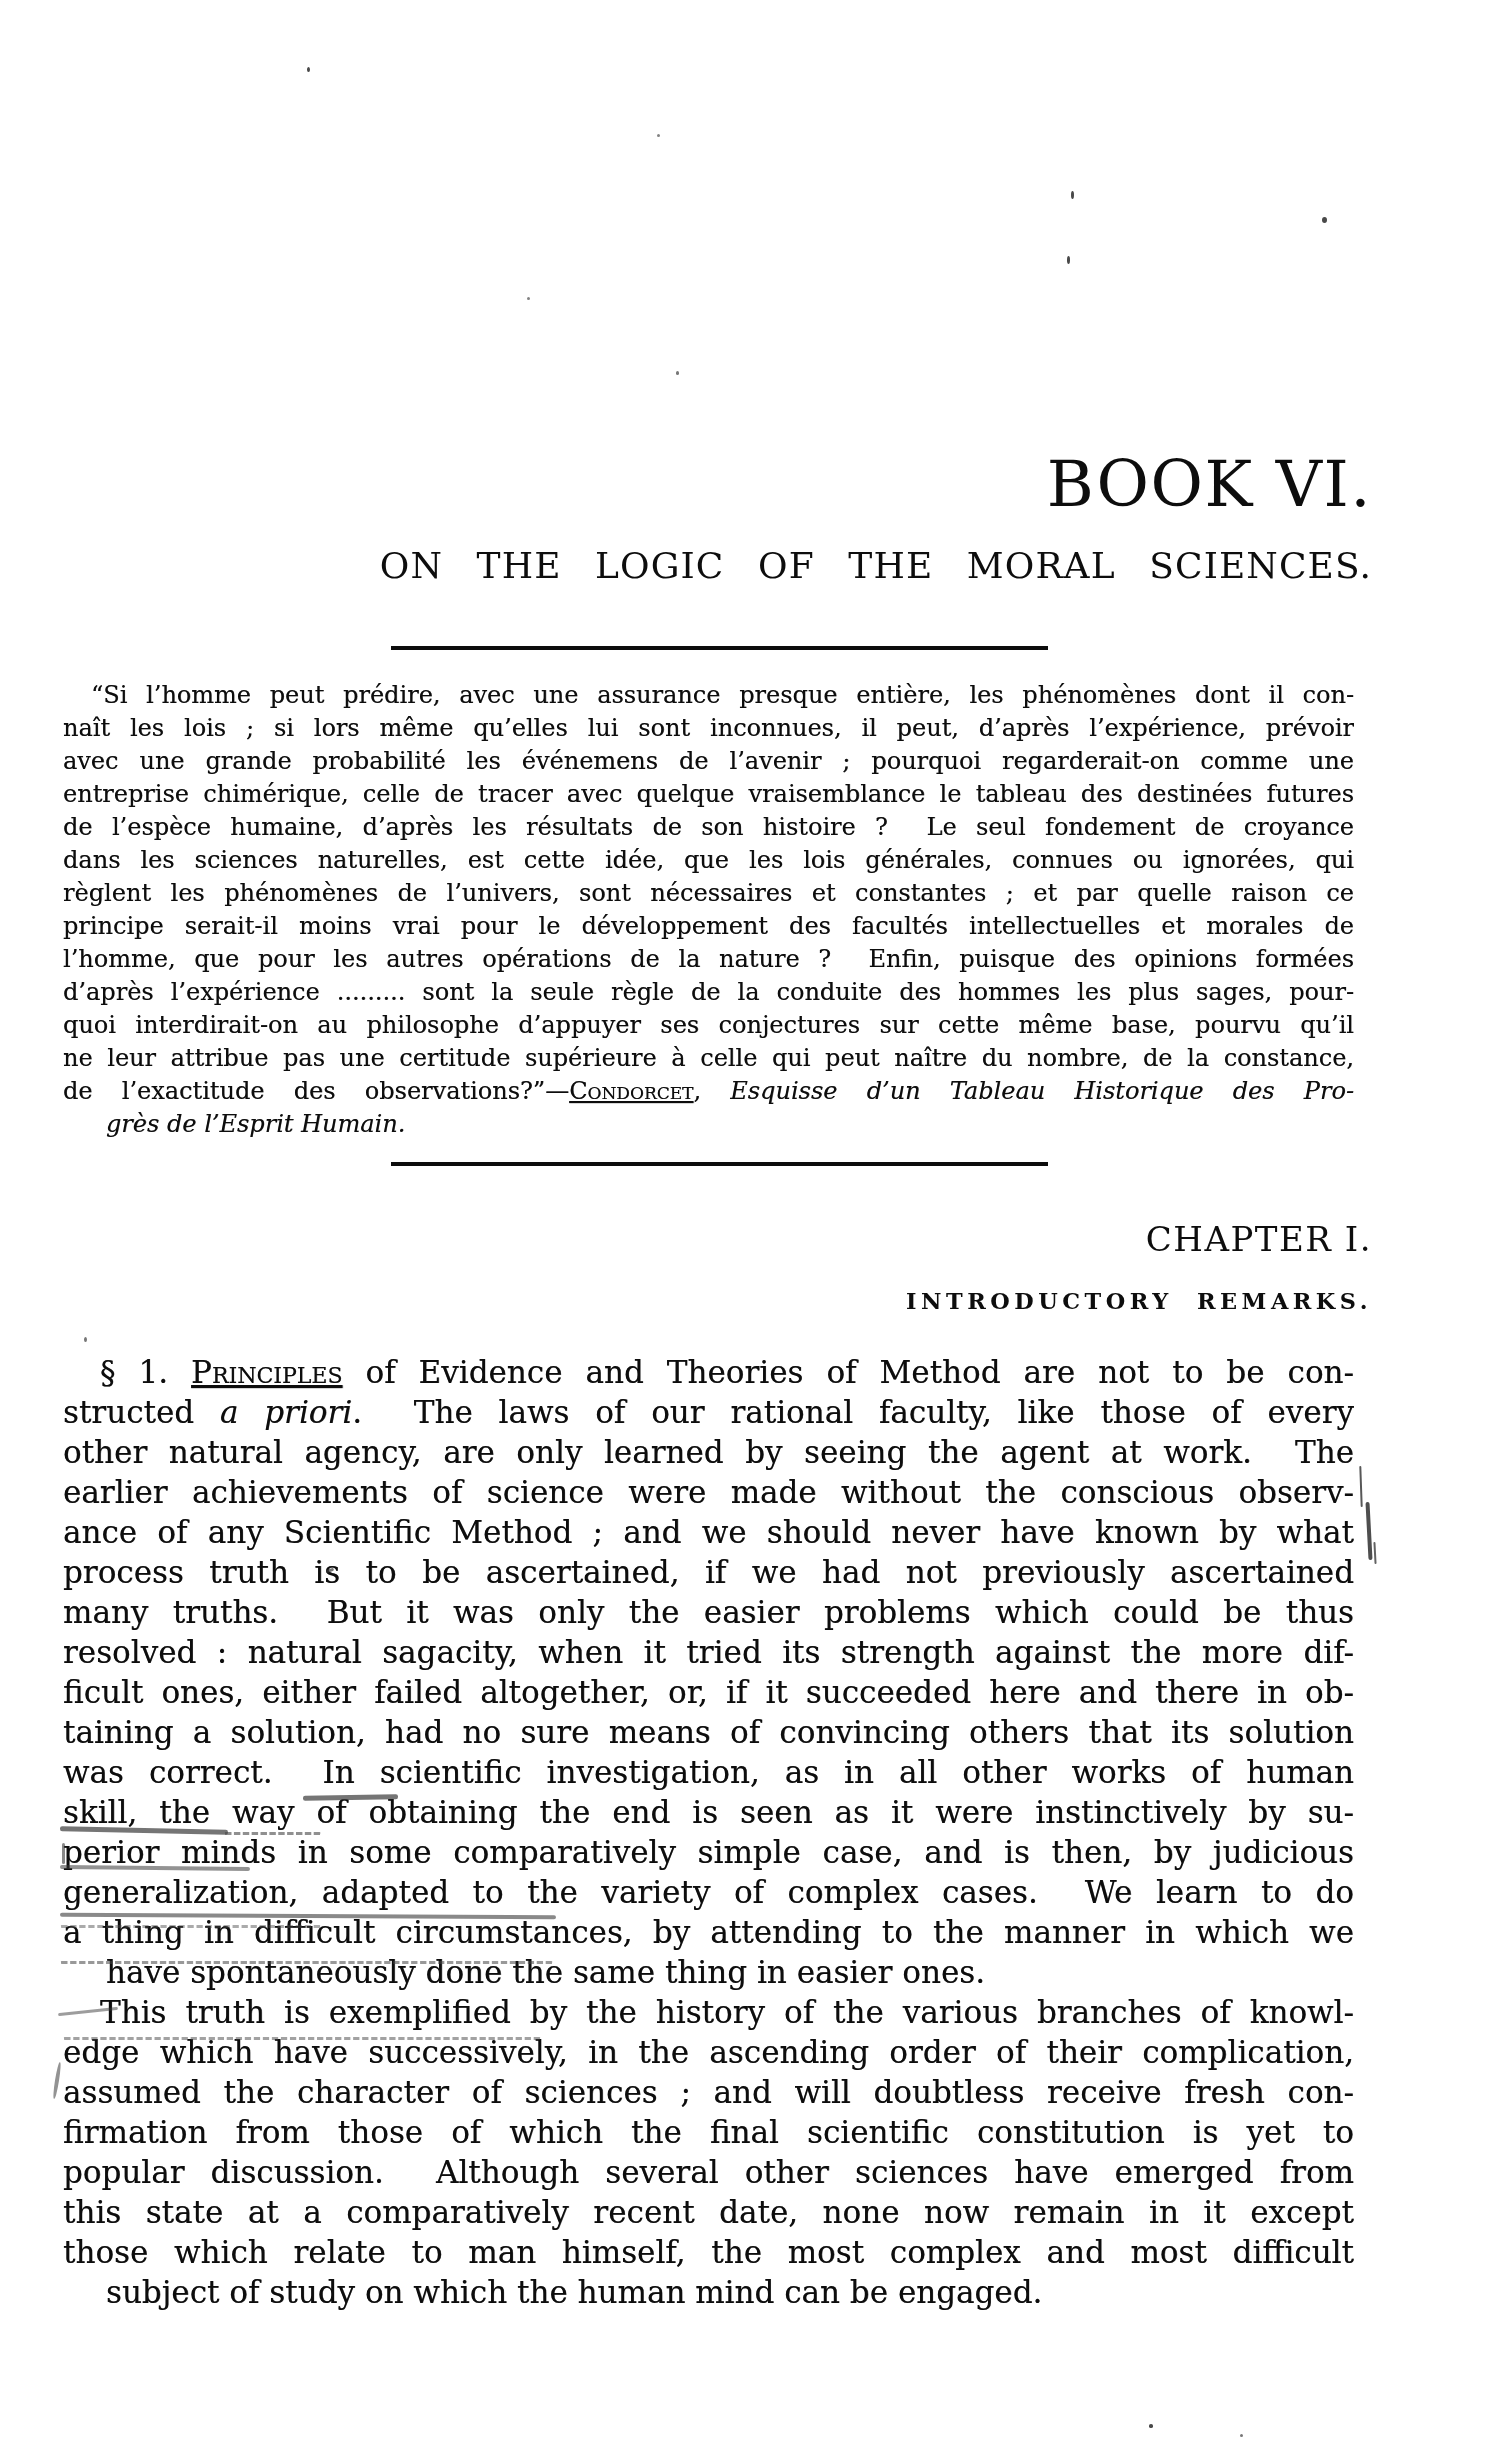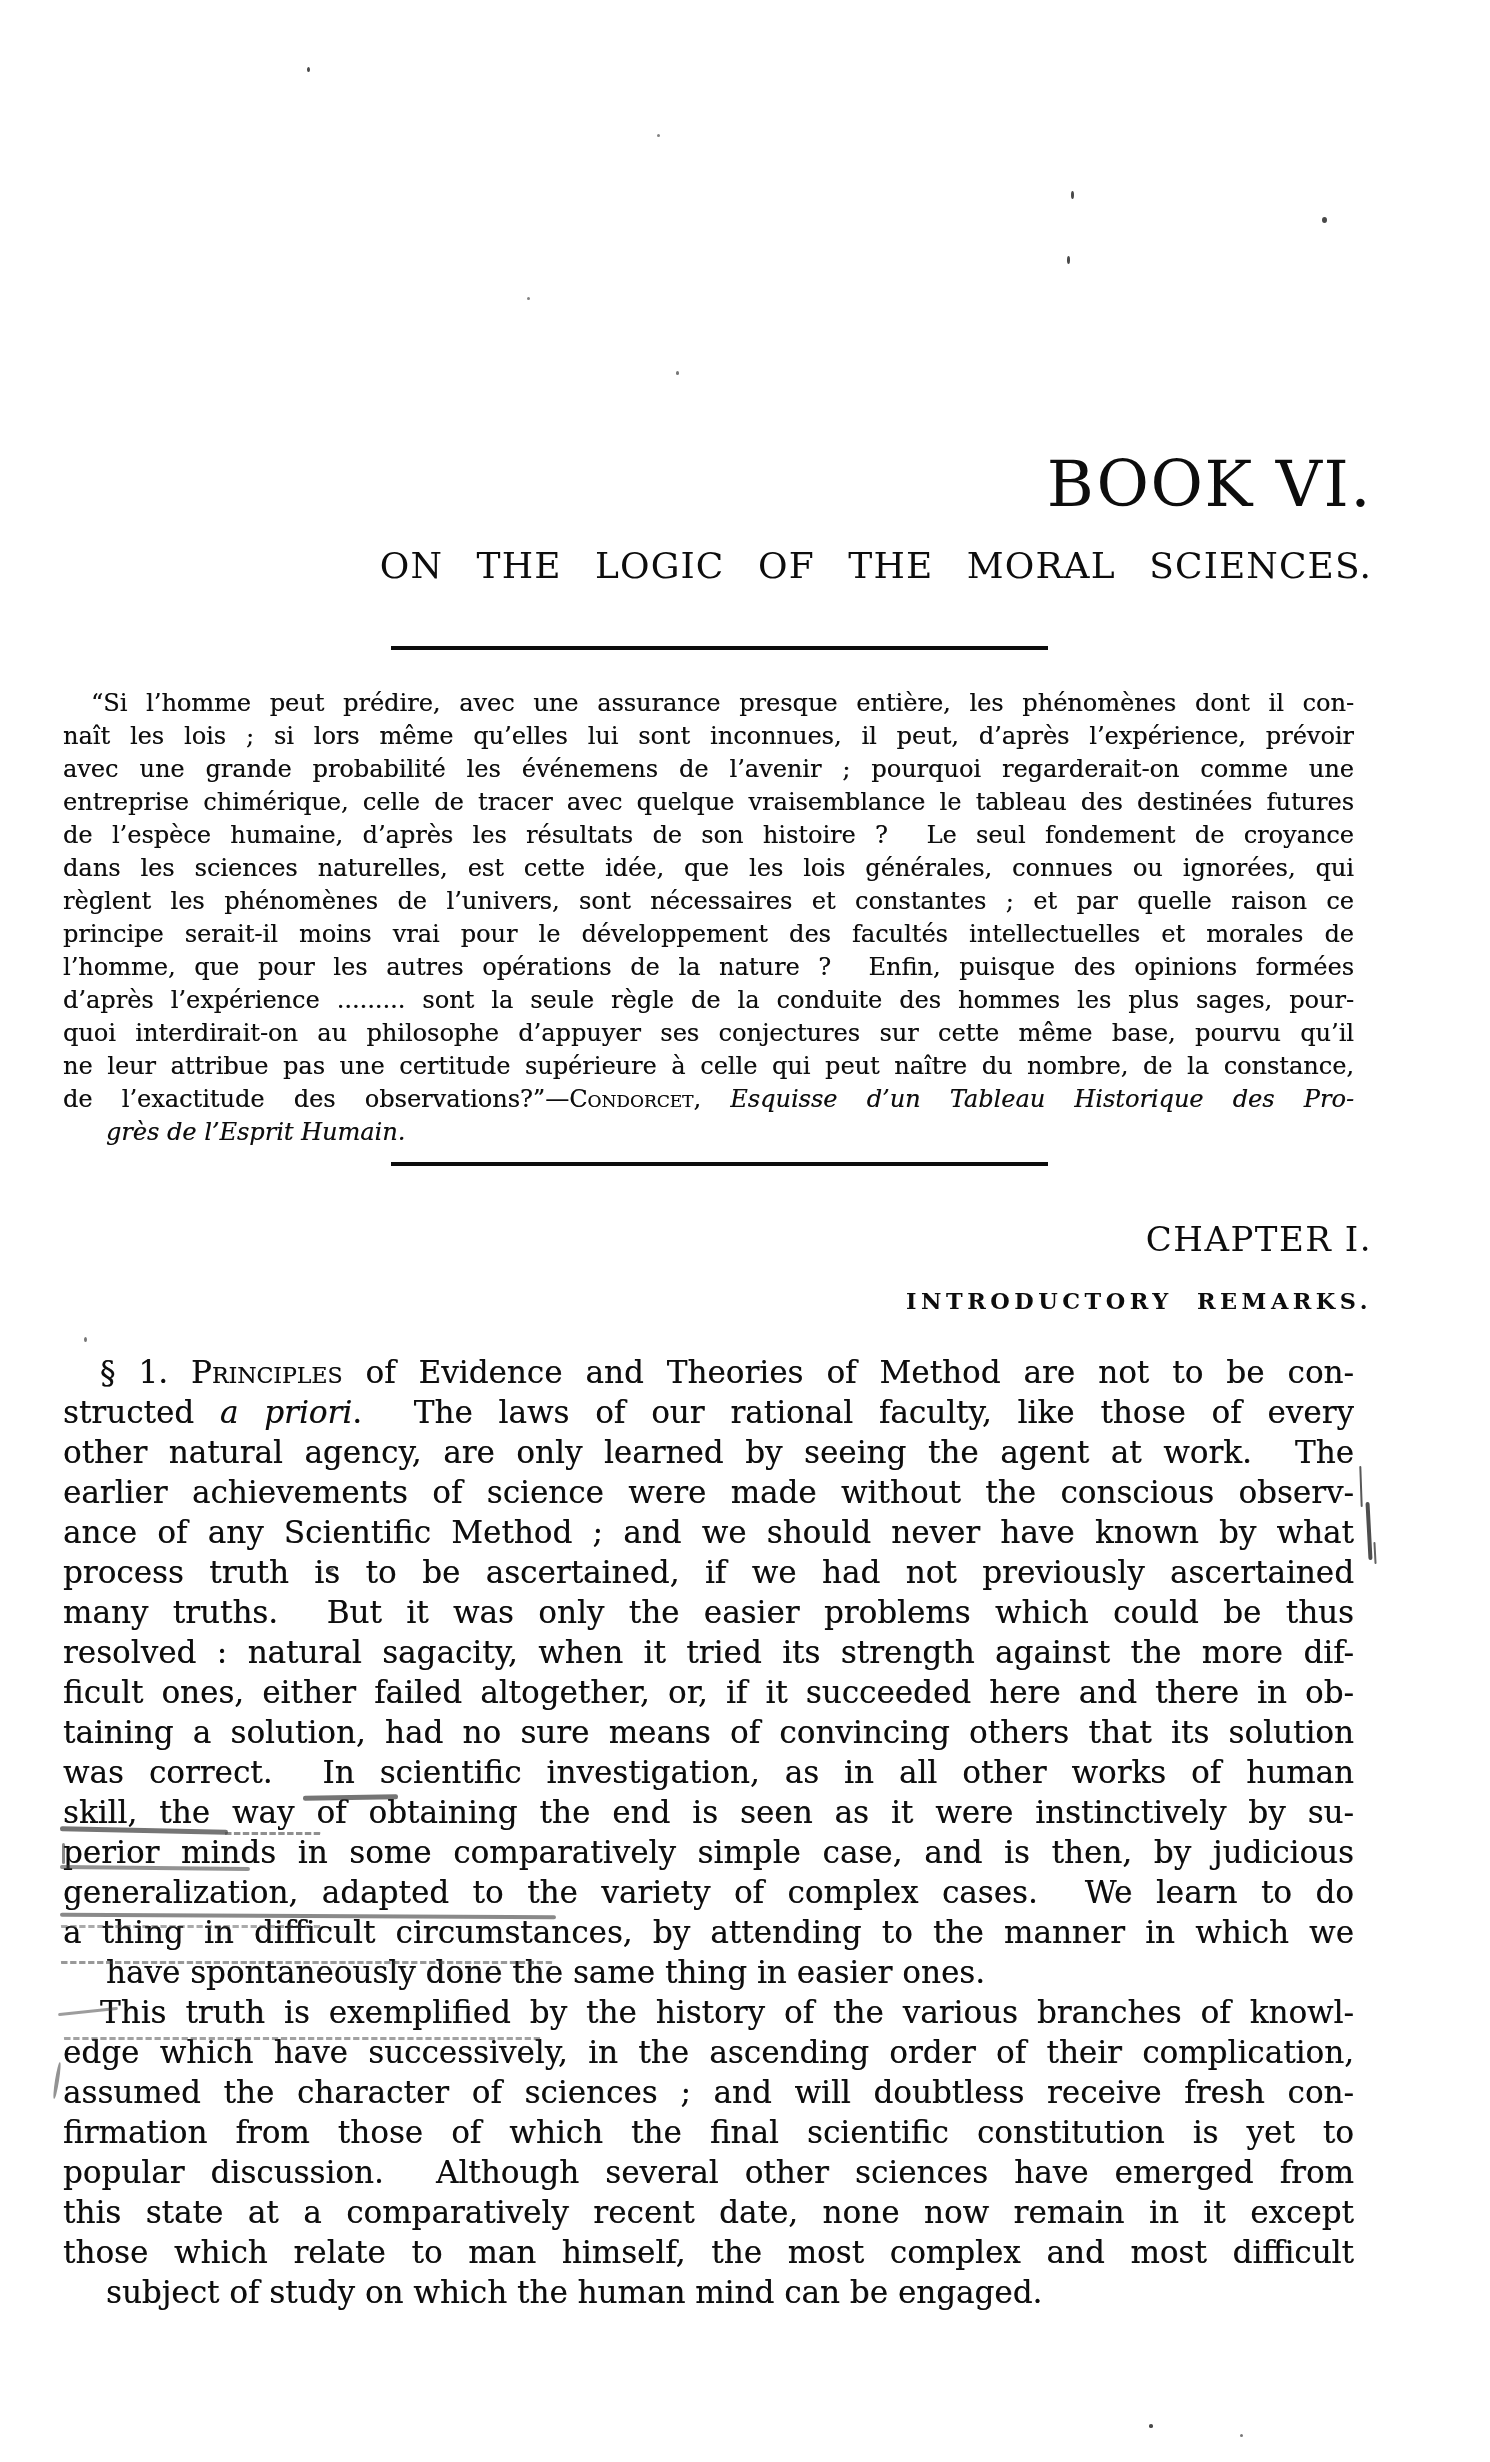--- a/index.html
+++ b/index.html
@@ -19,24 +19,24 @@
   .rule1 { top:646px; }
   .rule2 { top:1162px; }
   .textblock {
     position:absolute; left:63px; width:1291px;
     text-shadow: 0.3px 0.3px 0 rgba(0,0,0,0.55);
   }
   .epigraph { top:679px;  font-size:24px; line-height:33px; }
   .bodytext { top:1352px; font-size:31px; line-height:40px; }
   .tline { text-align:justify; text-align-last:justify; white-space:pre-wrap; overflow:hidden; }
   .tline.last { text-align-last:left;margin-left:43px; }
-  .epigraph .indent { text-indent:28px;margin-top:8px; }
+  .epigraph .indent { text-indent:28px; }
   .bodytext .indent { text-indent:37px; }
   .i  { font-style:italic; }
-  .sc { font-variant:small-caps; }
+  .sc { font-variant:small-caps;text-decoration:underline; }
   
   .pencil { position:absolute; background:#3b3b3b; opacity:.7; border-radius:2.2px; }
   .pencil.dash { background:none; border-top:3px dashed #474747; height:0; opacity:.6; }
   .speck { position:absolute; background:#1c1c1c; border-radius:50%; opacity:.8; }
 </style>
 </head>
 <body>
 
 <div class="page">
 

